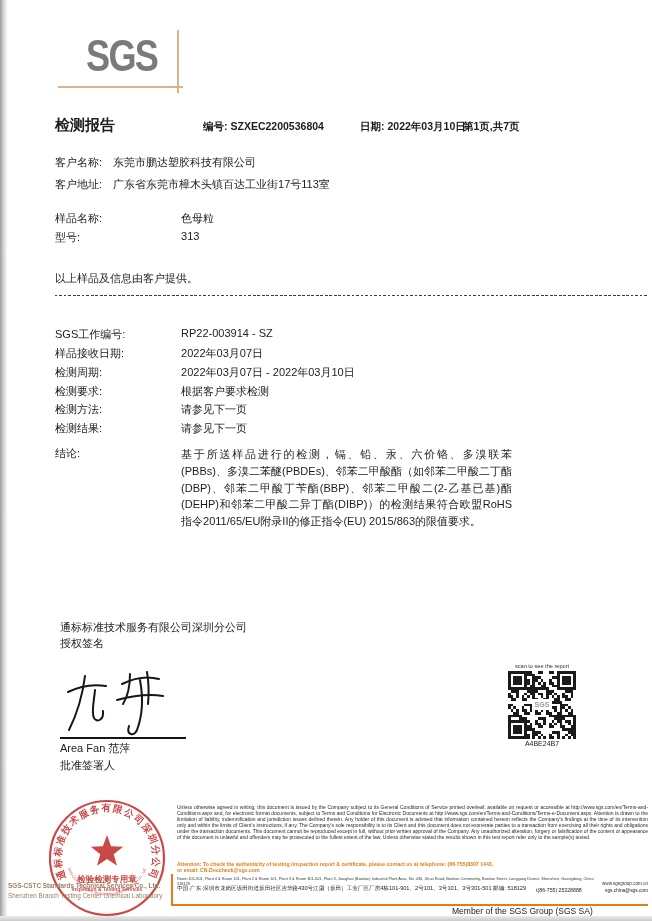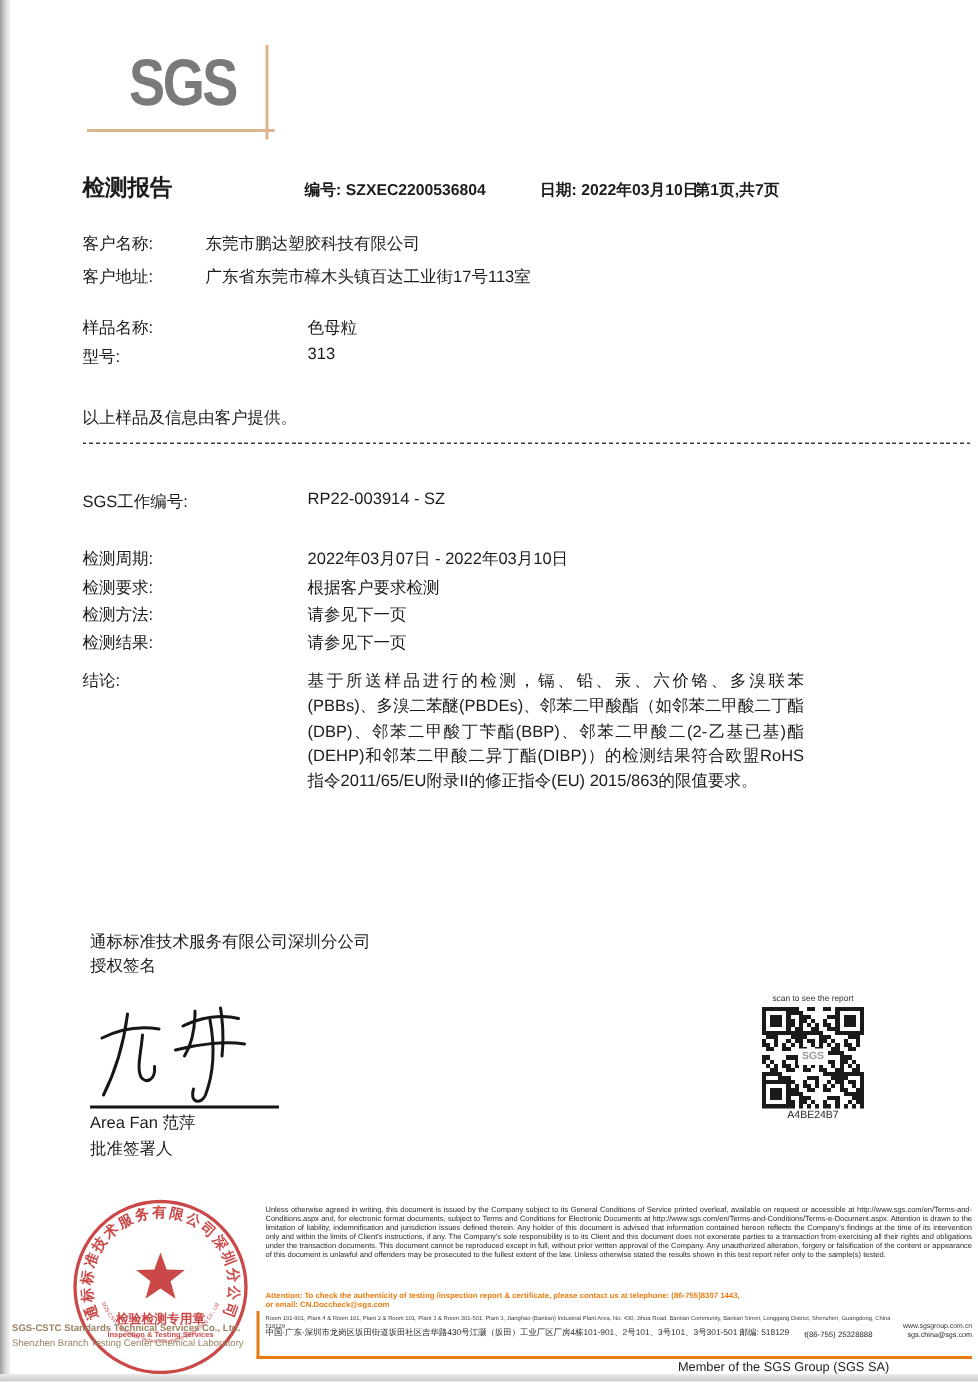--- a/index.html
+++ b/index.html
@@ -27,21 +27,21 @@
   .hdr-no   { left:203px; }
   .hdr-date { left:360px; }
   .hdr-page { left:463px; }
   .hdr-meta .lblpart { margin-right:3px; }
 
   
   .row { position:absolute; left:55px; font-size:11px; white-space:nowrap; }
   .row .lbl { display:inline-block; vertical-align:top; }
   .lw-client .lbl { width:55px; }
   .lw-wide .lbl { width:123px; }
-  .row .val { display:inline-block; vertical-align:top;margin-left:24px; }
+  .row .val { display:inline-block; vertical-align:top; }
 
   .dashed-sep { left:55px; top:295px; width:593px; height:1px;
     background:repeating-linear-gradient(to right,#3c3c3c 0 2.5px,transparent 2.5px 4.5px); }
 
   .concl-row { top:446px; }
   .concl-row .val { width:331px; white-space:normal; line-height:16.8px; text-align:justify; }
 
   
   .sig-company { left:60px; top:620px; font-size:11px; }
   .sig-auth    { left:60px; top:636px; font-size:11px; }
@@ -111,20 +111,24 @@
     <span class="lbl">型号:</span>
     <span class="val">313</span>
   </div>
   <div class="row" style="top:271px">以上样品及信息由客户提供。</div>
 
   <div class="abs dashed-sep"></div>
 
   <div class="row lw-wide" style="top:327px">
     <span class="lbl">SGS工作编号:</span>
     <span class="val">RP22-003914 - SZ</span>
+  </div>
+  <div class="row lw-wide" style="top:346px">
+    <span class="lbl">样品接收日期:</span>
+    <span class="val">2022年03月07日</span>
   </div>
   <div class="row lw-wide" style="top:365px">
     <span class="lbl">检测周期:</span>
     <span class="val">2022年03月07日 - 2022年03月10日</span>
   </div>
   <div class="row lw-wide" style="top:402px">
     <span class="lbl">检测方法:</span>
     <span class="val">请参见下一页</span>
   </div>
   <div class="row lw-wide" style="top:384px">

